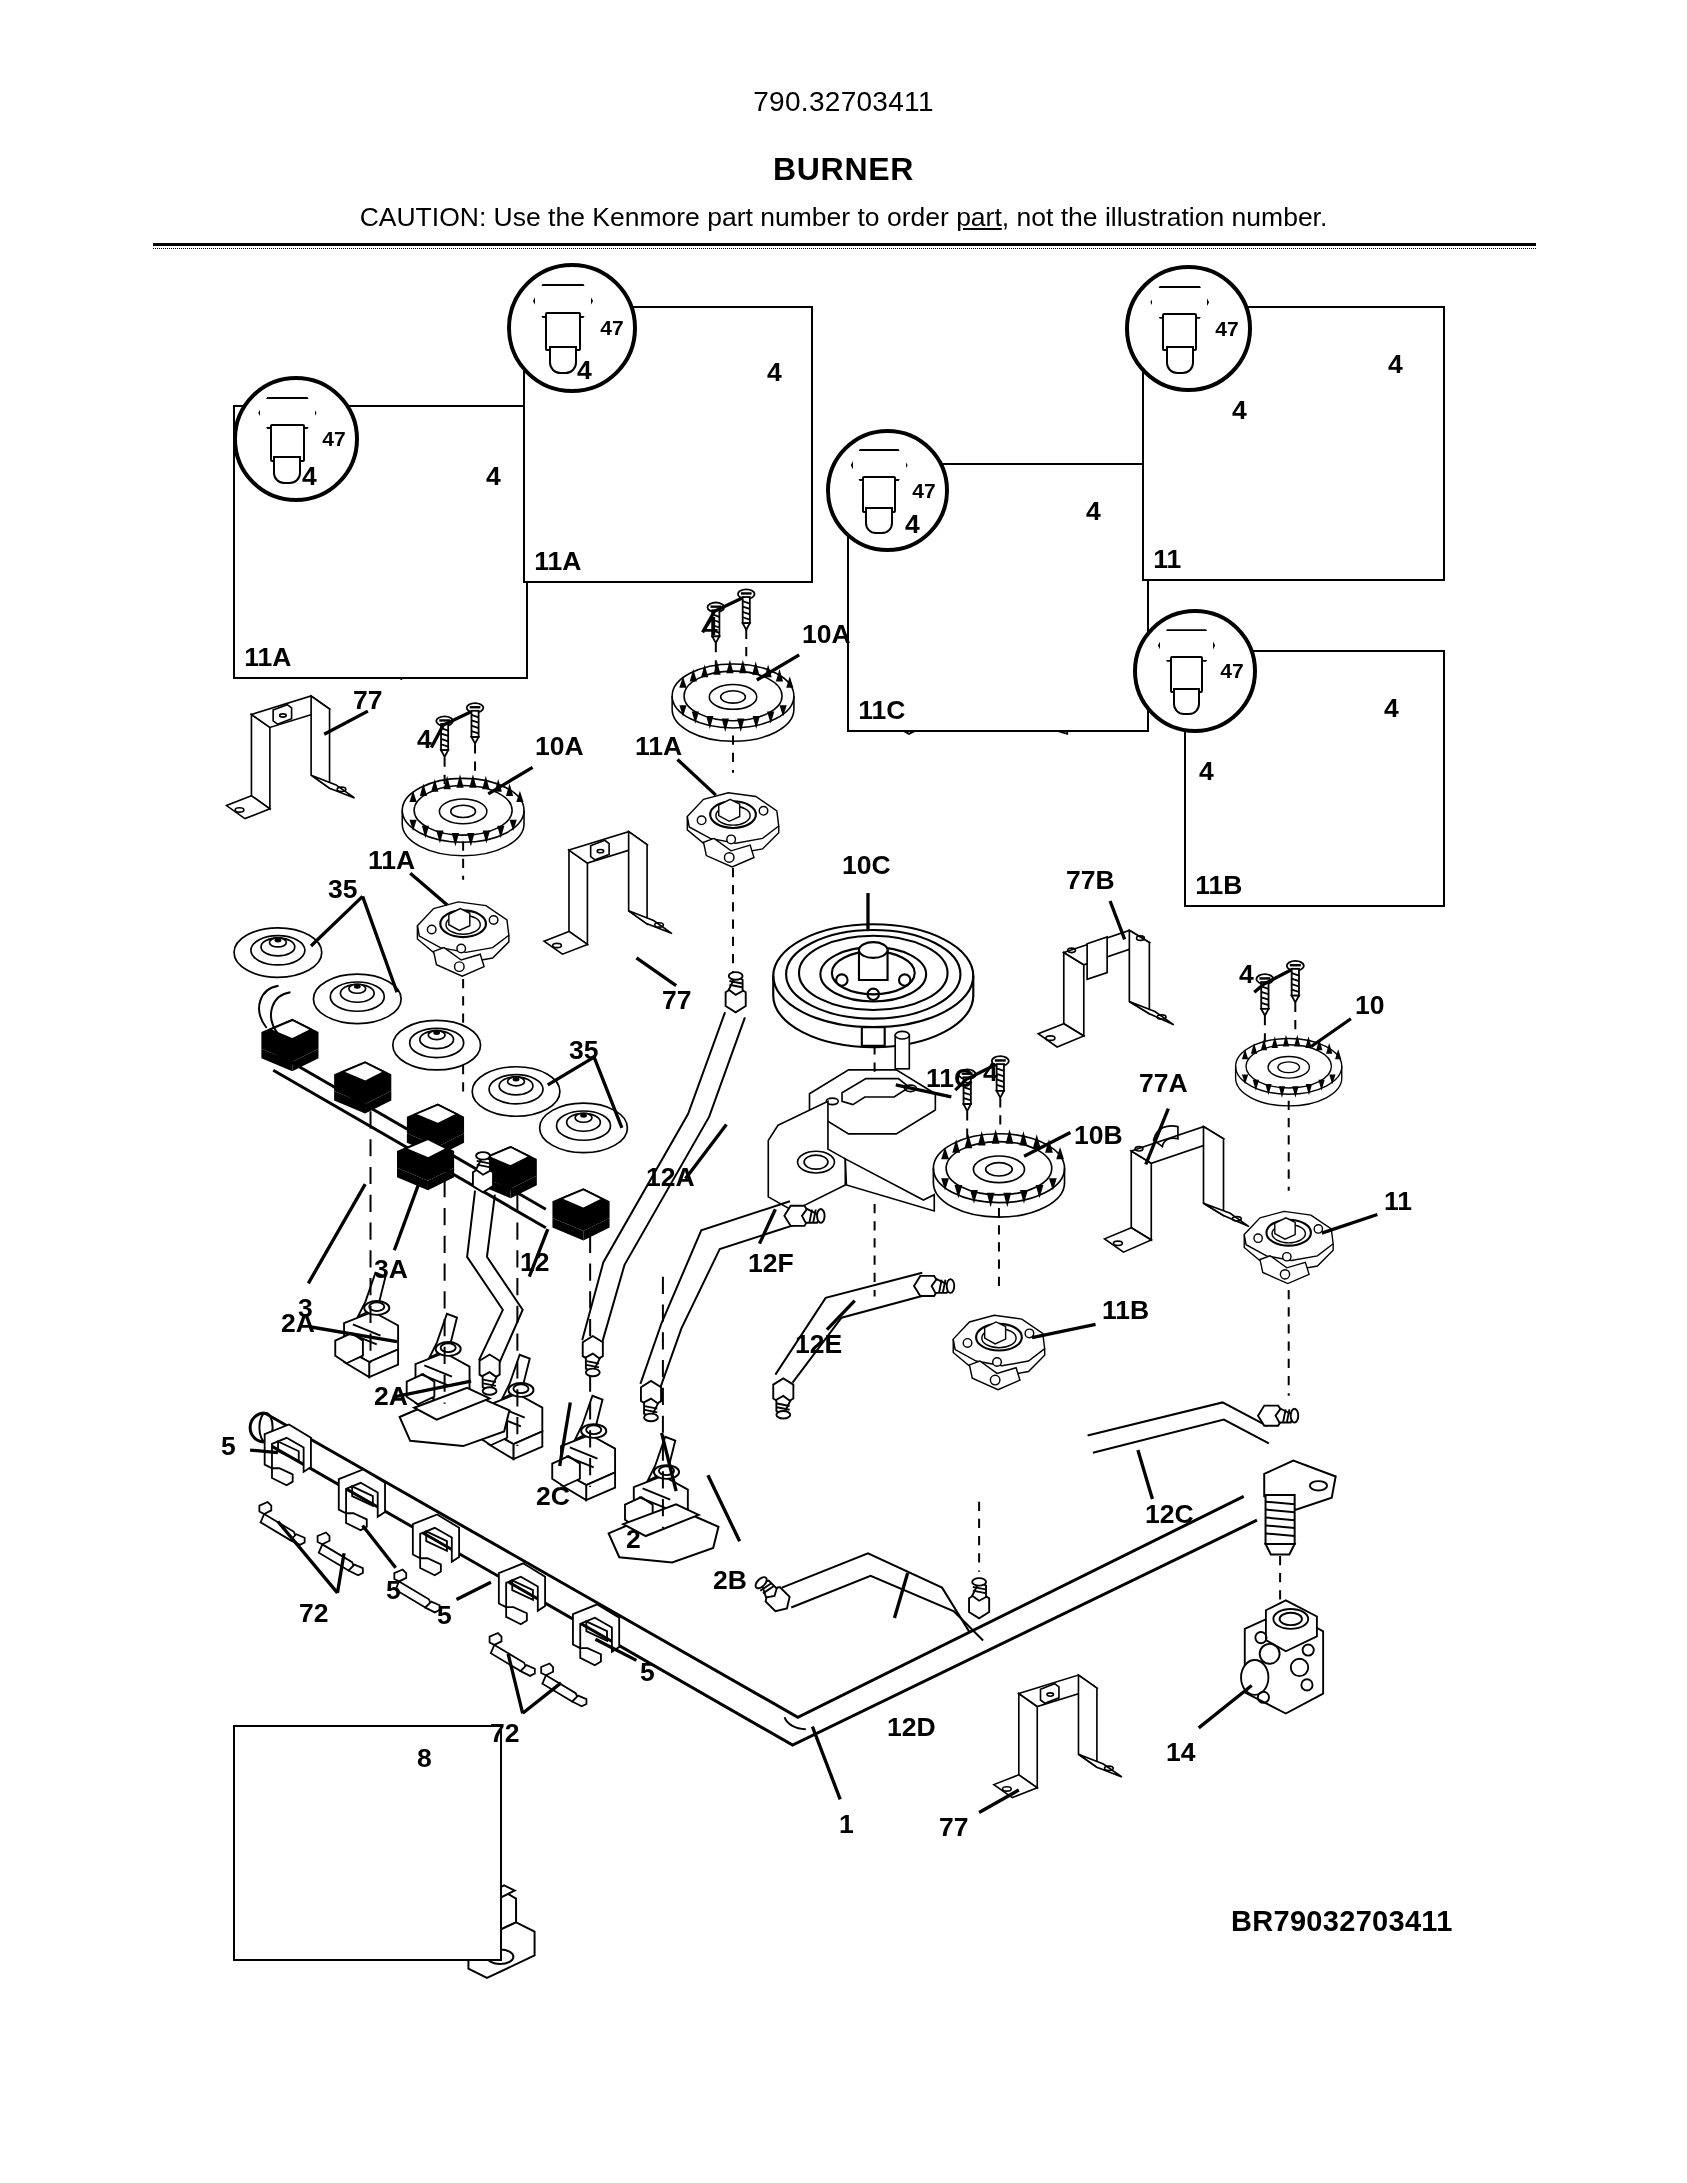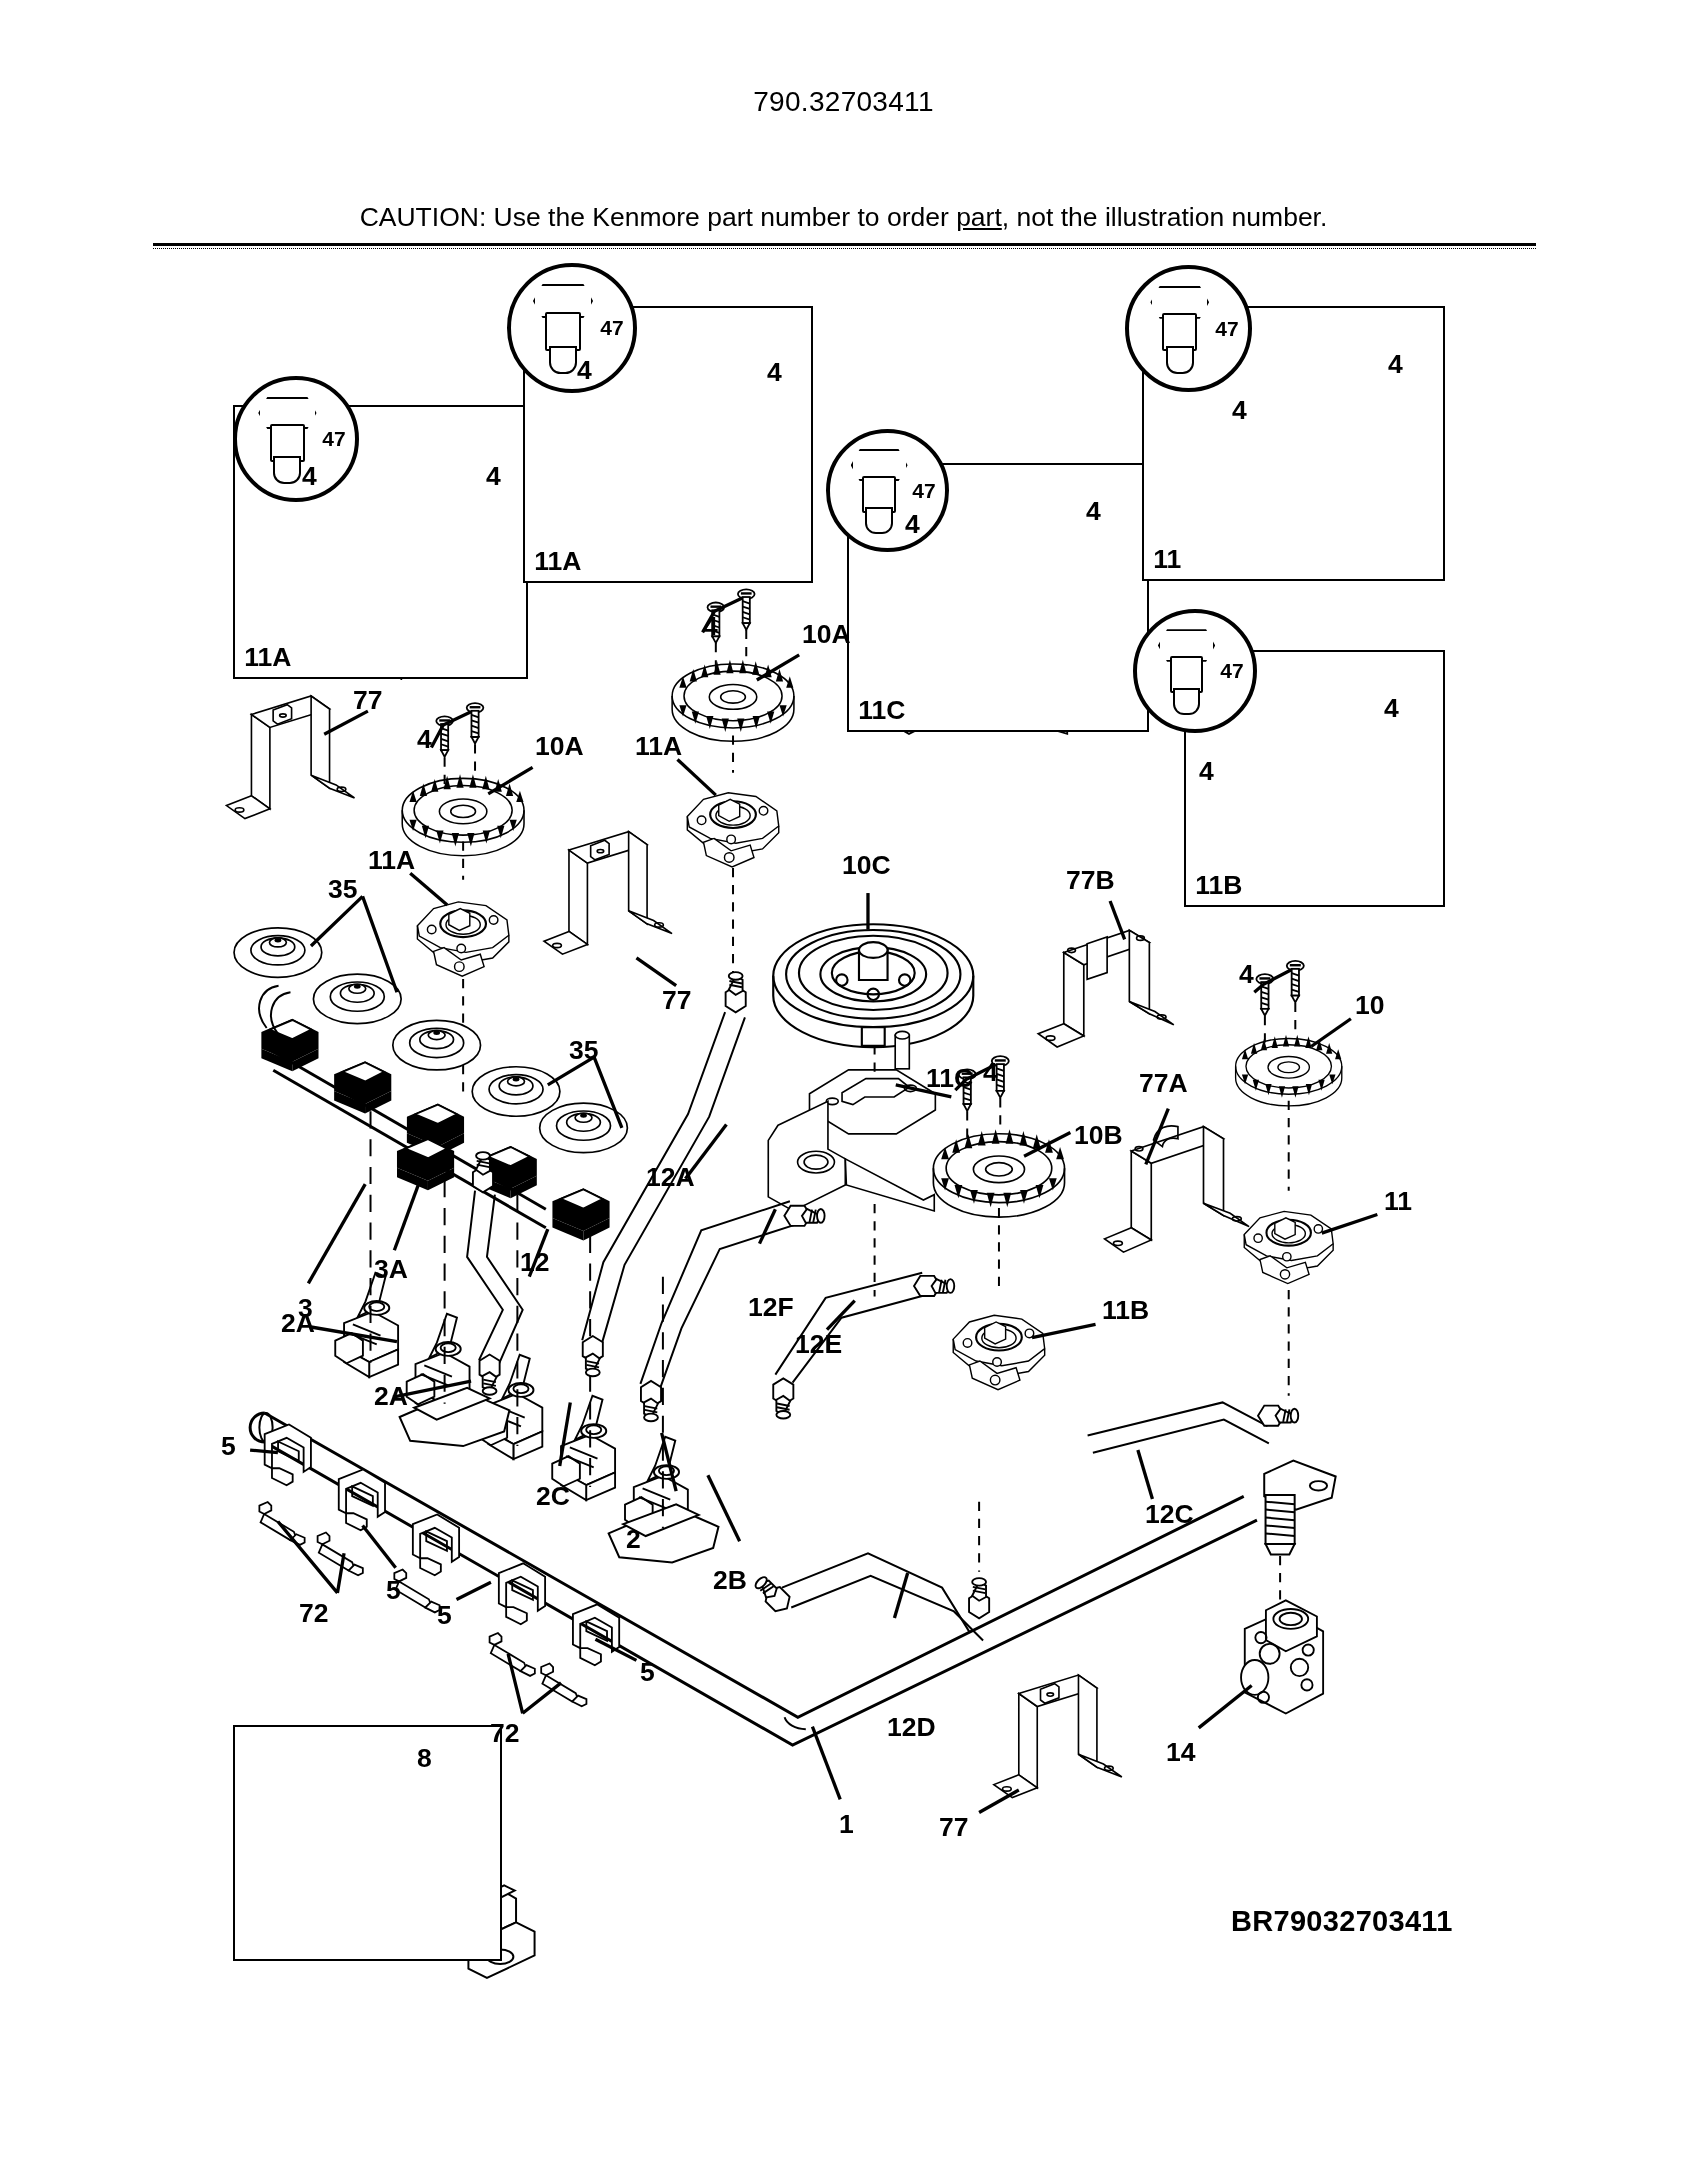--- a/index.html
+++ b/index.html
@@ -87,20 +87,21 @@
   svg .fw{fill:#fff;stroke:#000;stroke-width:3;}
   svg .fk{fill:#000;stroke:none;}
   svg .lead{fill:none;stroke:#000;stroke-width:5;}
 </style>
 </head>
 <body>
 
 <div class="page">
 
   <div class="model-no">790.32703411</div>
+  <div class="doc-title">BURNER</div>
   <div class="caution">
     <span>CAUTION: Use the Kenmore part number to order </span><u>part</u><span>, not the illustration number.</span>
   </div>
   <div class="rule"></div>
 
   <div class="art" style="left:0;top:0;">
   <svg width="1687" height="2183" viewBox="0 0 2550 3300">
 
     <defs>
 
@@ -770,21 +771,21 @@
   <div class="lbl" style="left:569px;top:1037px;">35</div>
 
   <div class="lbl" style="left:298px;top:1295px;">3</div>
   <div class="lbl" style="left:374px;top:1256px;">3A</div>
 
   <div class="lbl" style="left:520px;top:1249px;">12</div>
   <div class="lbl" style="left:646px;top:1164px;">12A</div>
   <div class="lbl" style="left:1145px;top:1501px;">12C</div>
   <div class="lbl" style="left:887px;top:1714px;">12D</div>
   <div class="lbl" style="left:795px;top:1331px;">12E</div>
-  <div class="lbl" style="left:748px;top:1294px;">12F</div>
+  <div class="lbl" style="left:748px;top:1250px;">12F</div>
 
   <div class="lbl" style="left:626px;top:1526px;">2</div>
   <div class="lbl" style="left:281px;top:1310px;">2A</div>
   <div class="lbl" style="left:374px;top:1383px;">2A</div>
   <div class="lbl" style="left:713px;top:1567px;">2B</div>
   <div class="lbl" style="left:536px;top:1483px;">2C</div>
 
   <div class="lbl" style="left:221px;top:1433px;">5</div>
   <div class="lbl" style="left:386px;top:1577px;">5</div>
   <div class="lbl" style="left:437px;top:1602px;">5</div>

